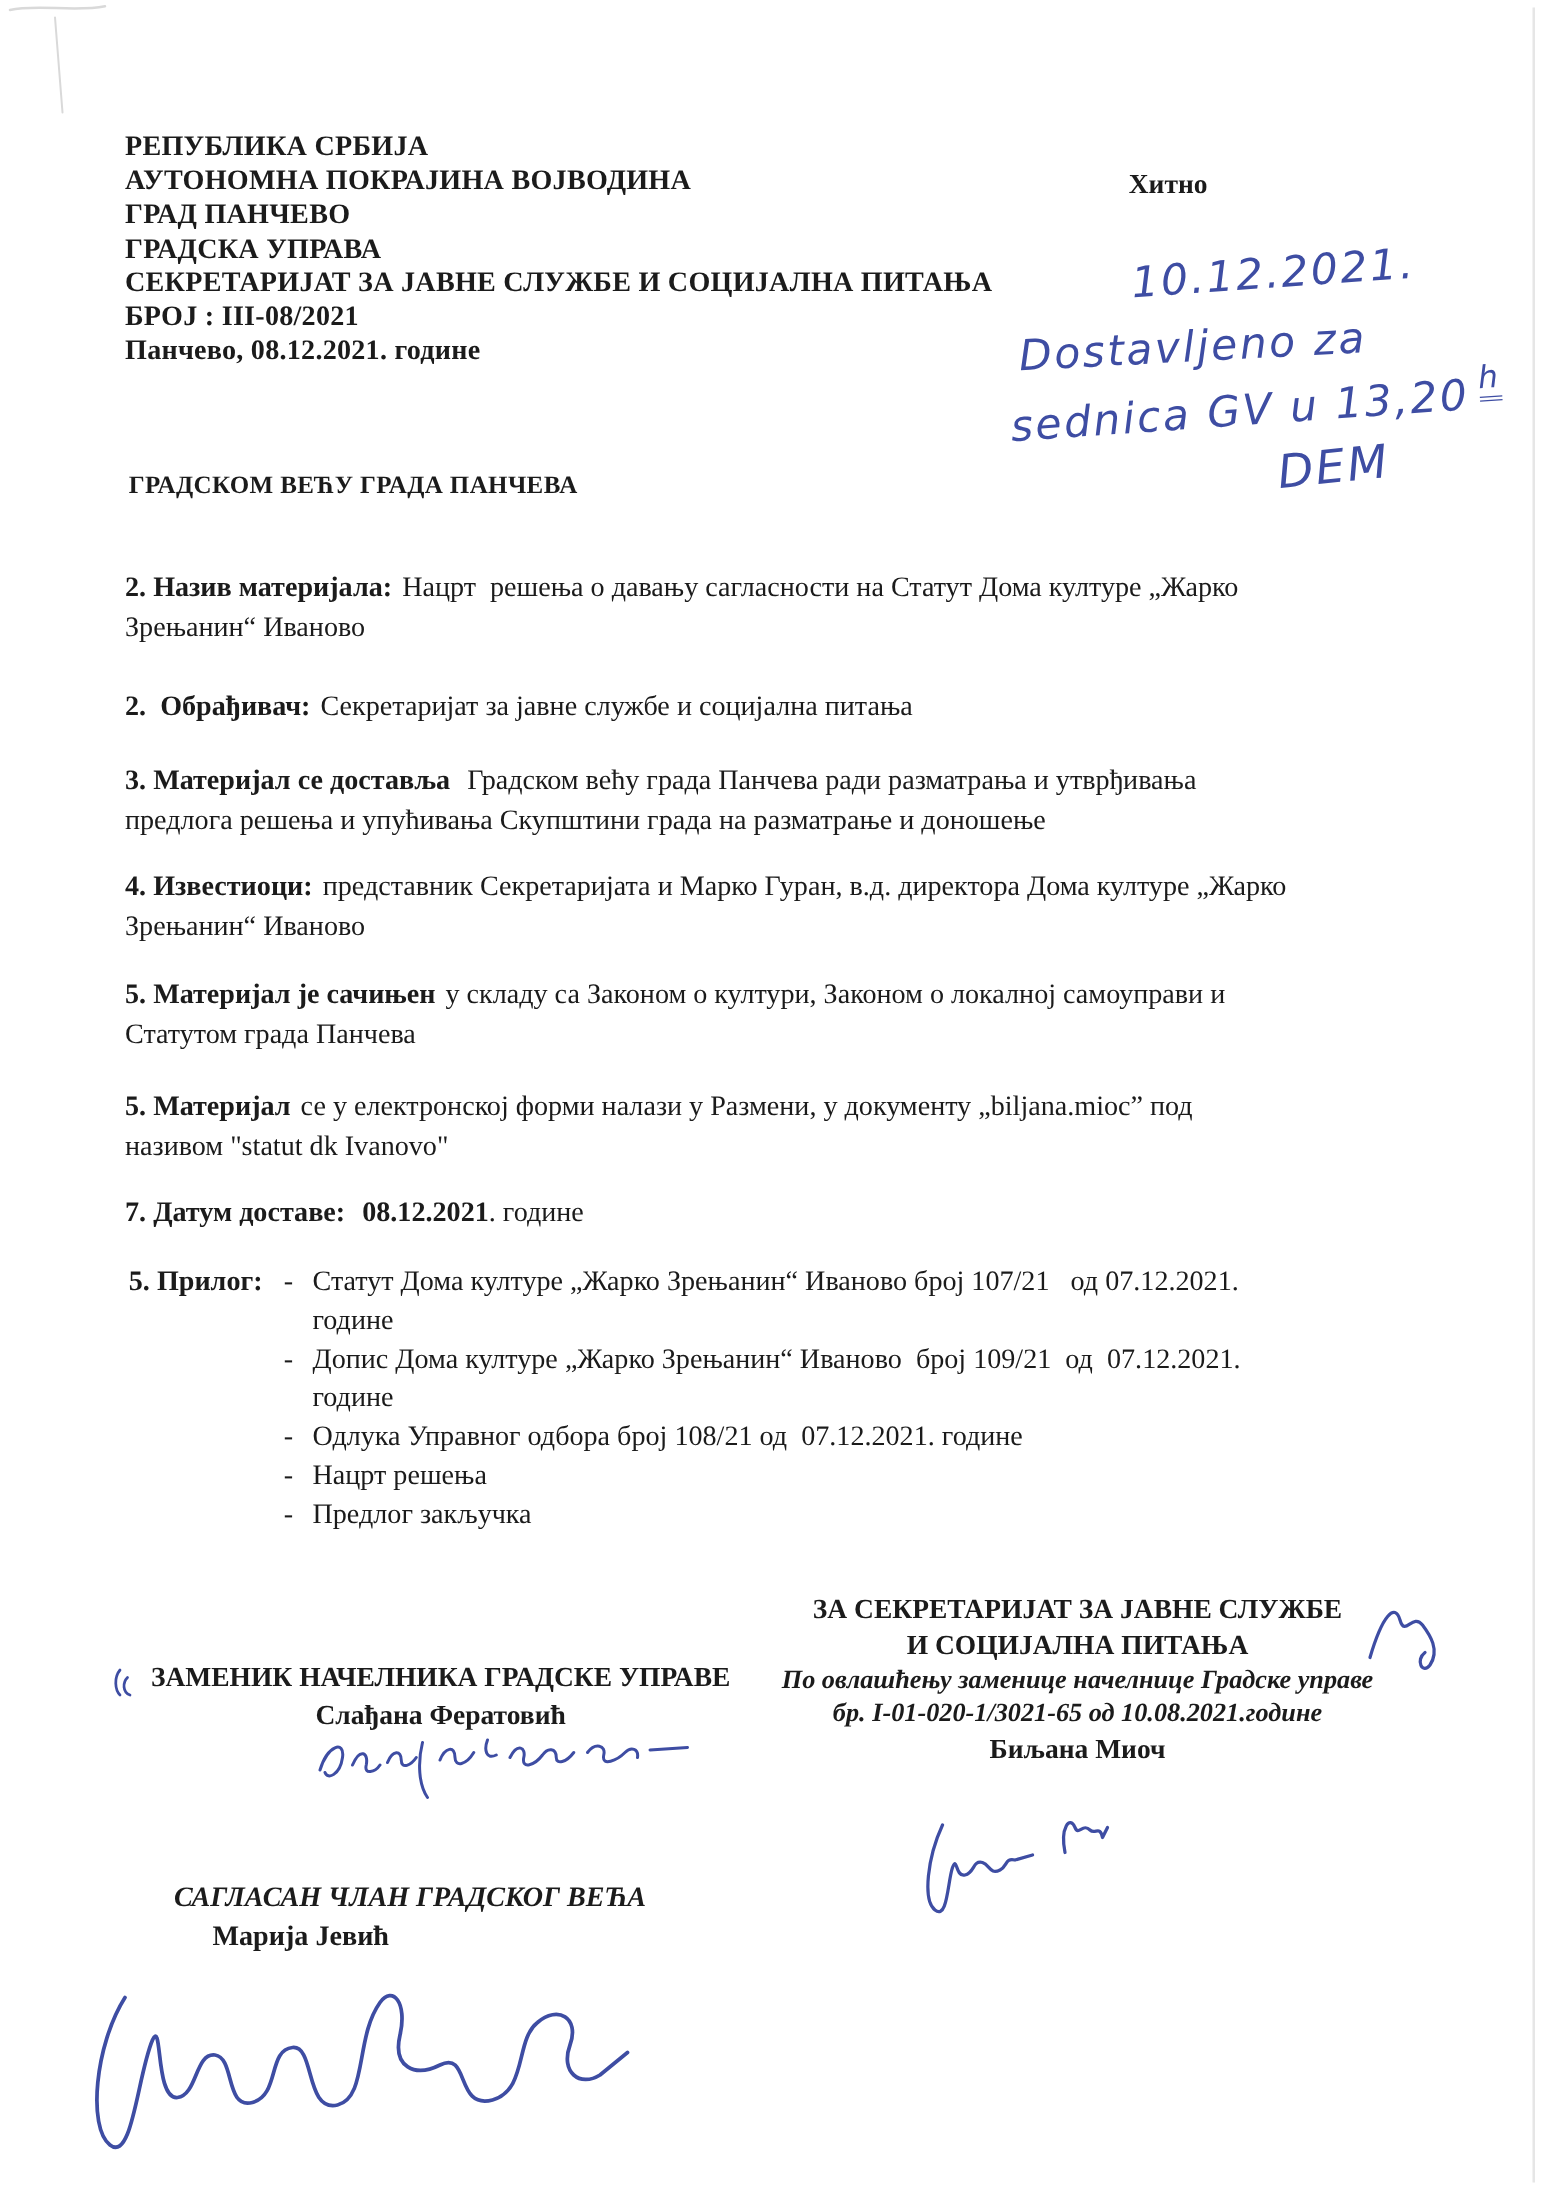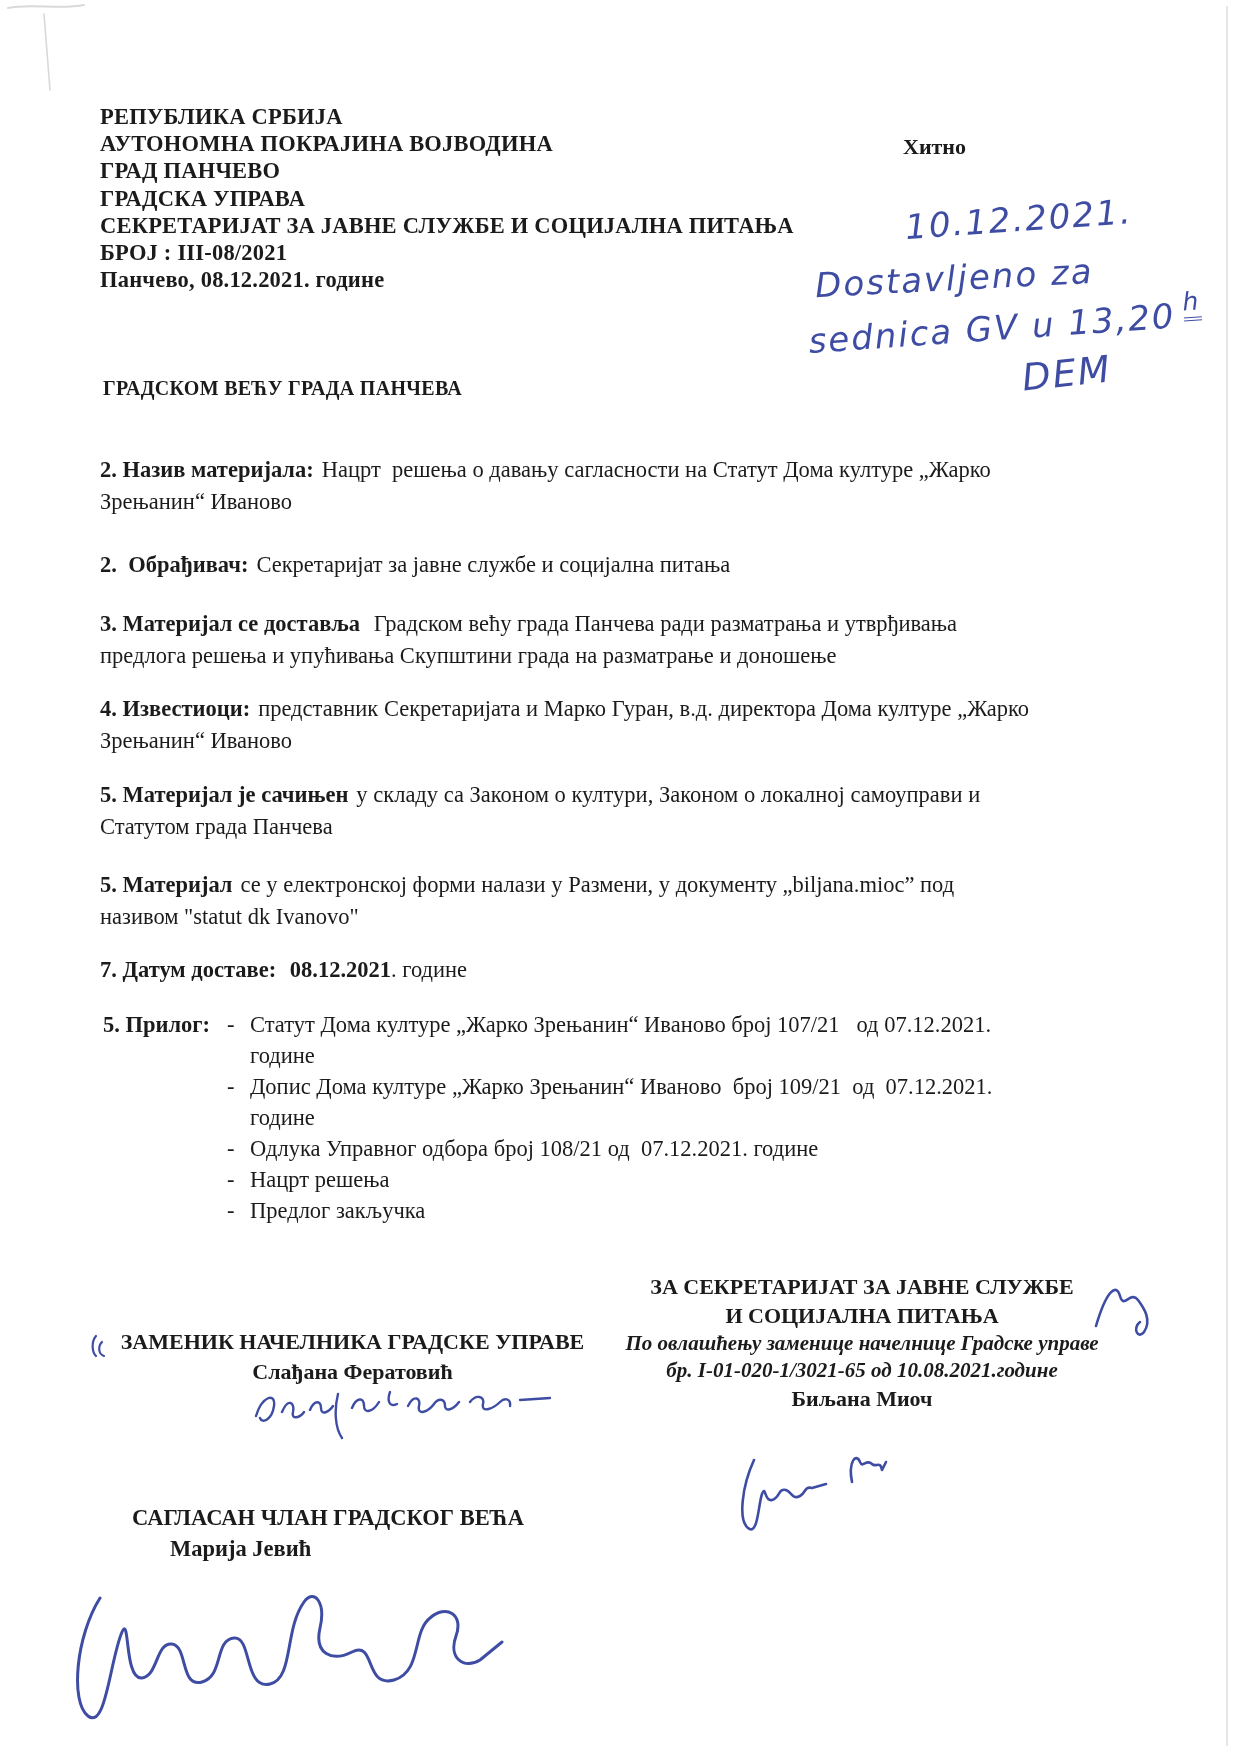--- a/index.html
+++ b/index.html
@@ -34,21 +34,21 @@
   .att-list { flex:1; }
   .att-row { display:flex; }
   .att-dash { width:23px; flex:none; }
   .att-text { flex:1; }
 
   .sig-left  { position:absolute; left:95px;  top:1328px; width:515px; text-align:center; font-size:22px; font-weight:bold; line-height:27px; }
   .sig-left .name { margin-top:3px; }
   .sig-right { position:absolute; left:598px; top:1272px; width:528px; text-align:center; font-size:22px; font-weight:bold; line-height:29px; }
   .sig-right .auth { font-size:21px; font-style:italic; line-height:27px; }
   .sig-bottom { position:absolute; left:112px; top:1504px; width:432px; font-size:22.5px; font-weight:bold; line-height:28px; }
-  .sig-bottom .title { text-align:center; }
+  .sig-bottom .title { text-align:center;font-style:italic; }
   .sig-bottom .name { margin-left:58px; margin-top:3px; }
 
   svg.ink { position:absolute; }
   svg.ink path { fill:none; stroke:#3e4da3; stroke-linecap:round; stroke-linejoin:round; }
   svg.artifact path { fill:none; stroke:#d9d9d9; stroke-linecap:round; }
 </style>
 </head>
 <body>
 
 <div class="page">

